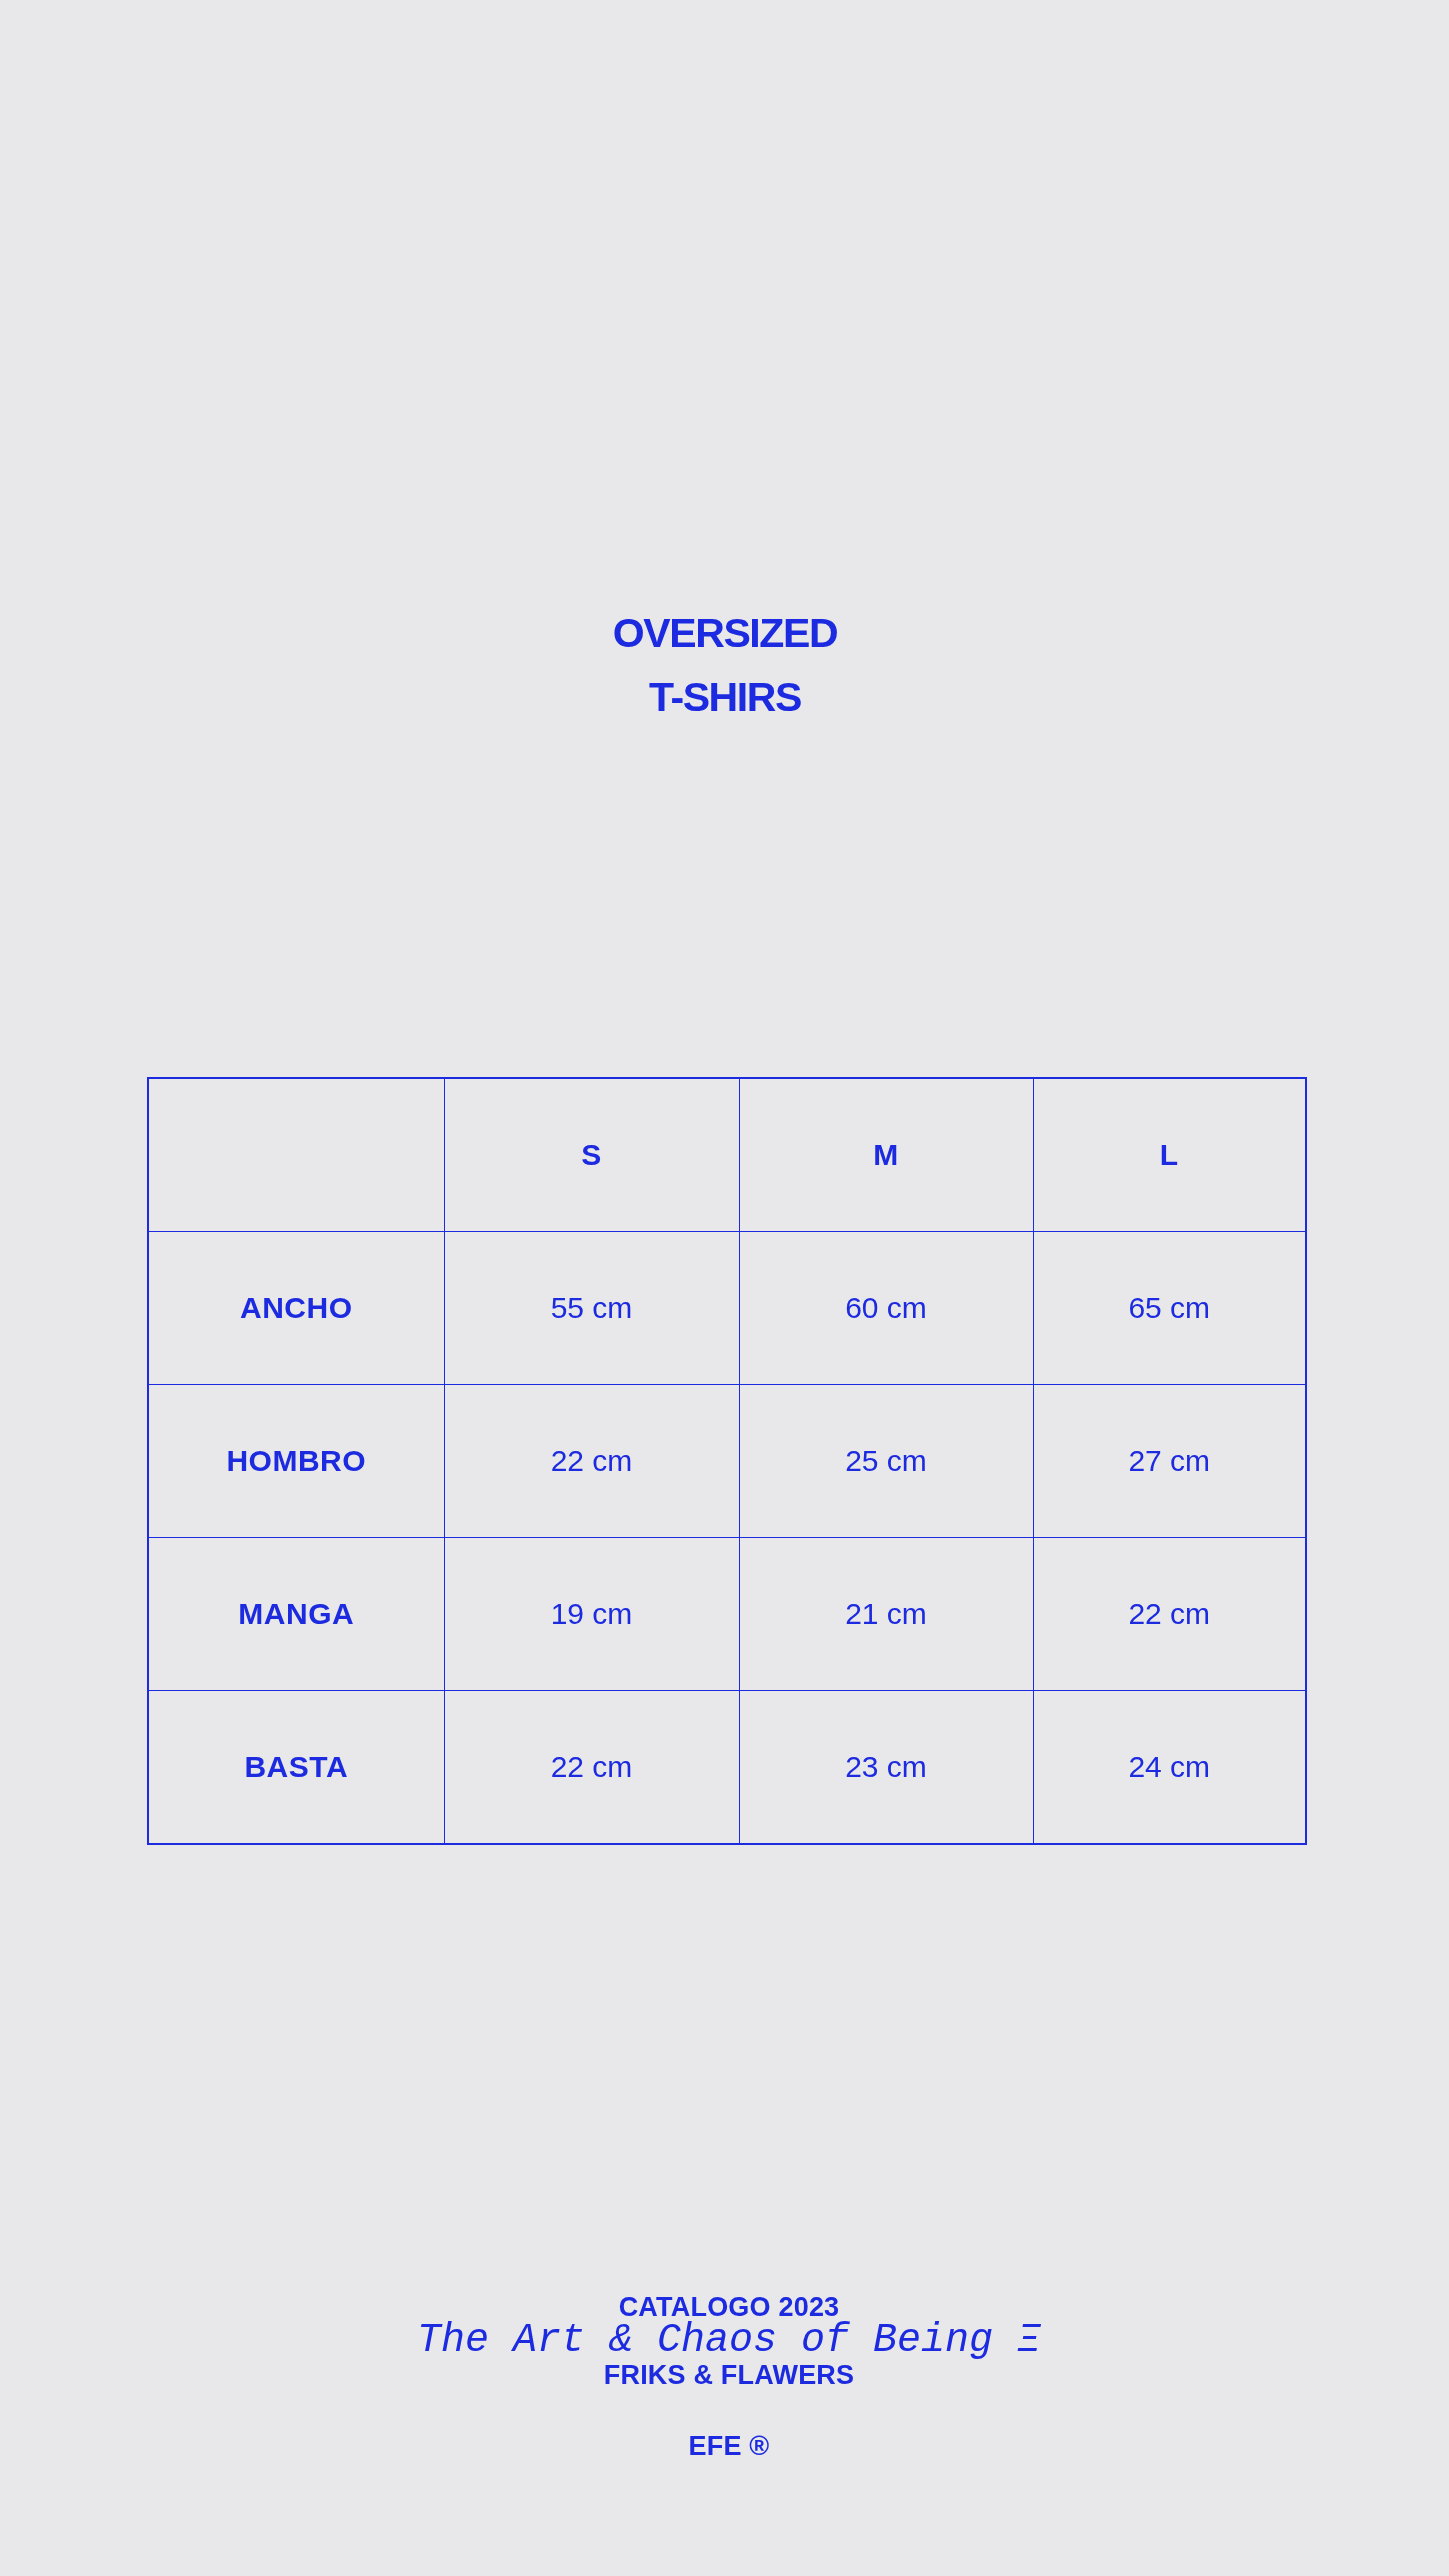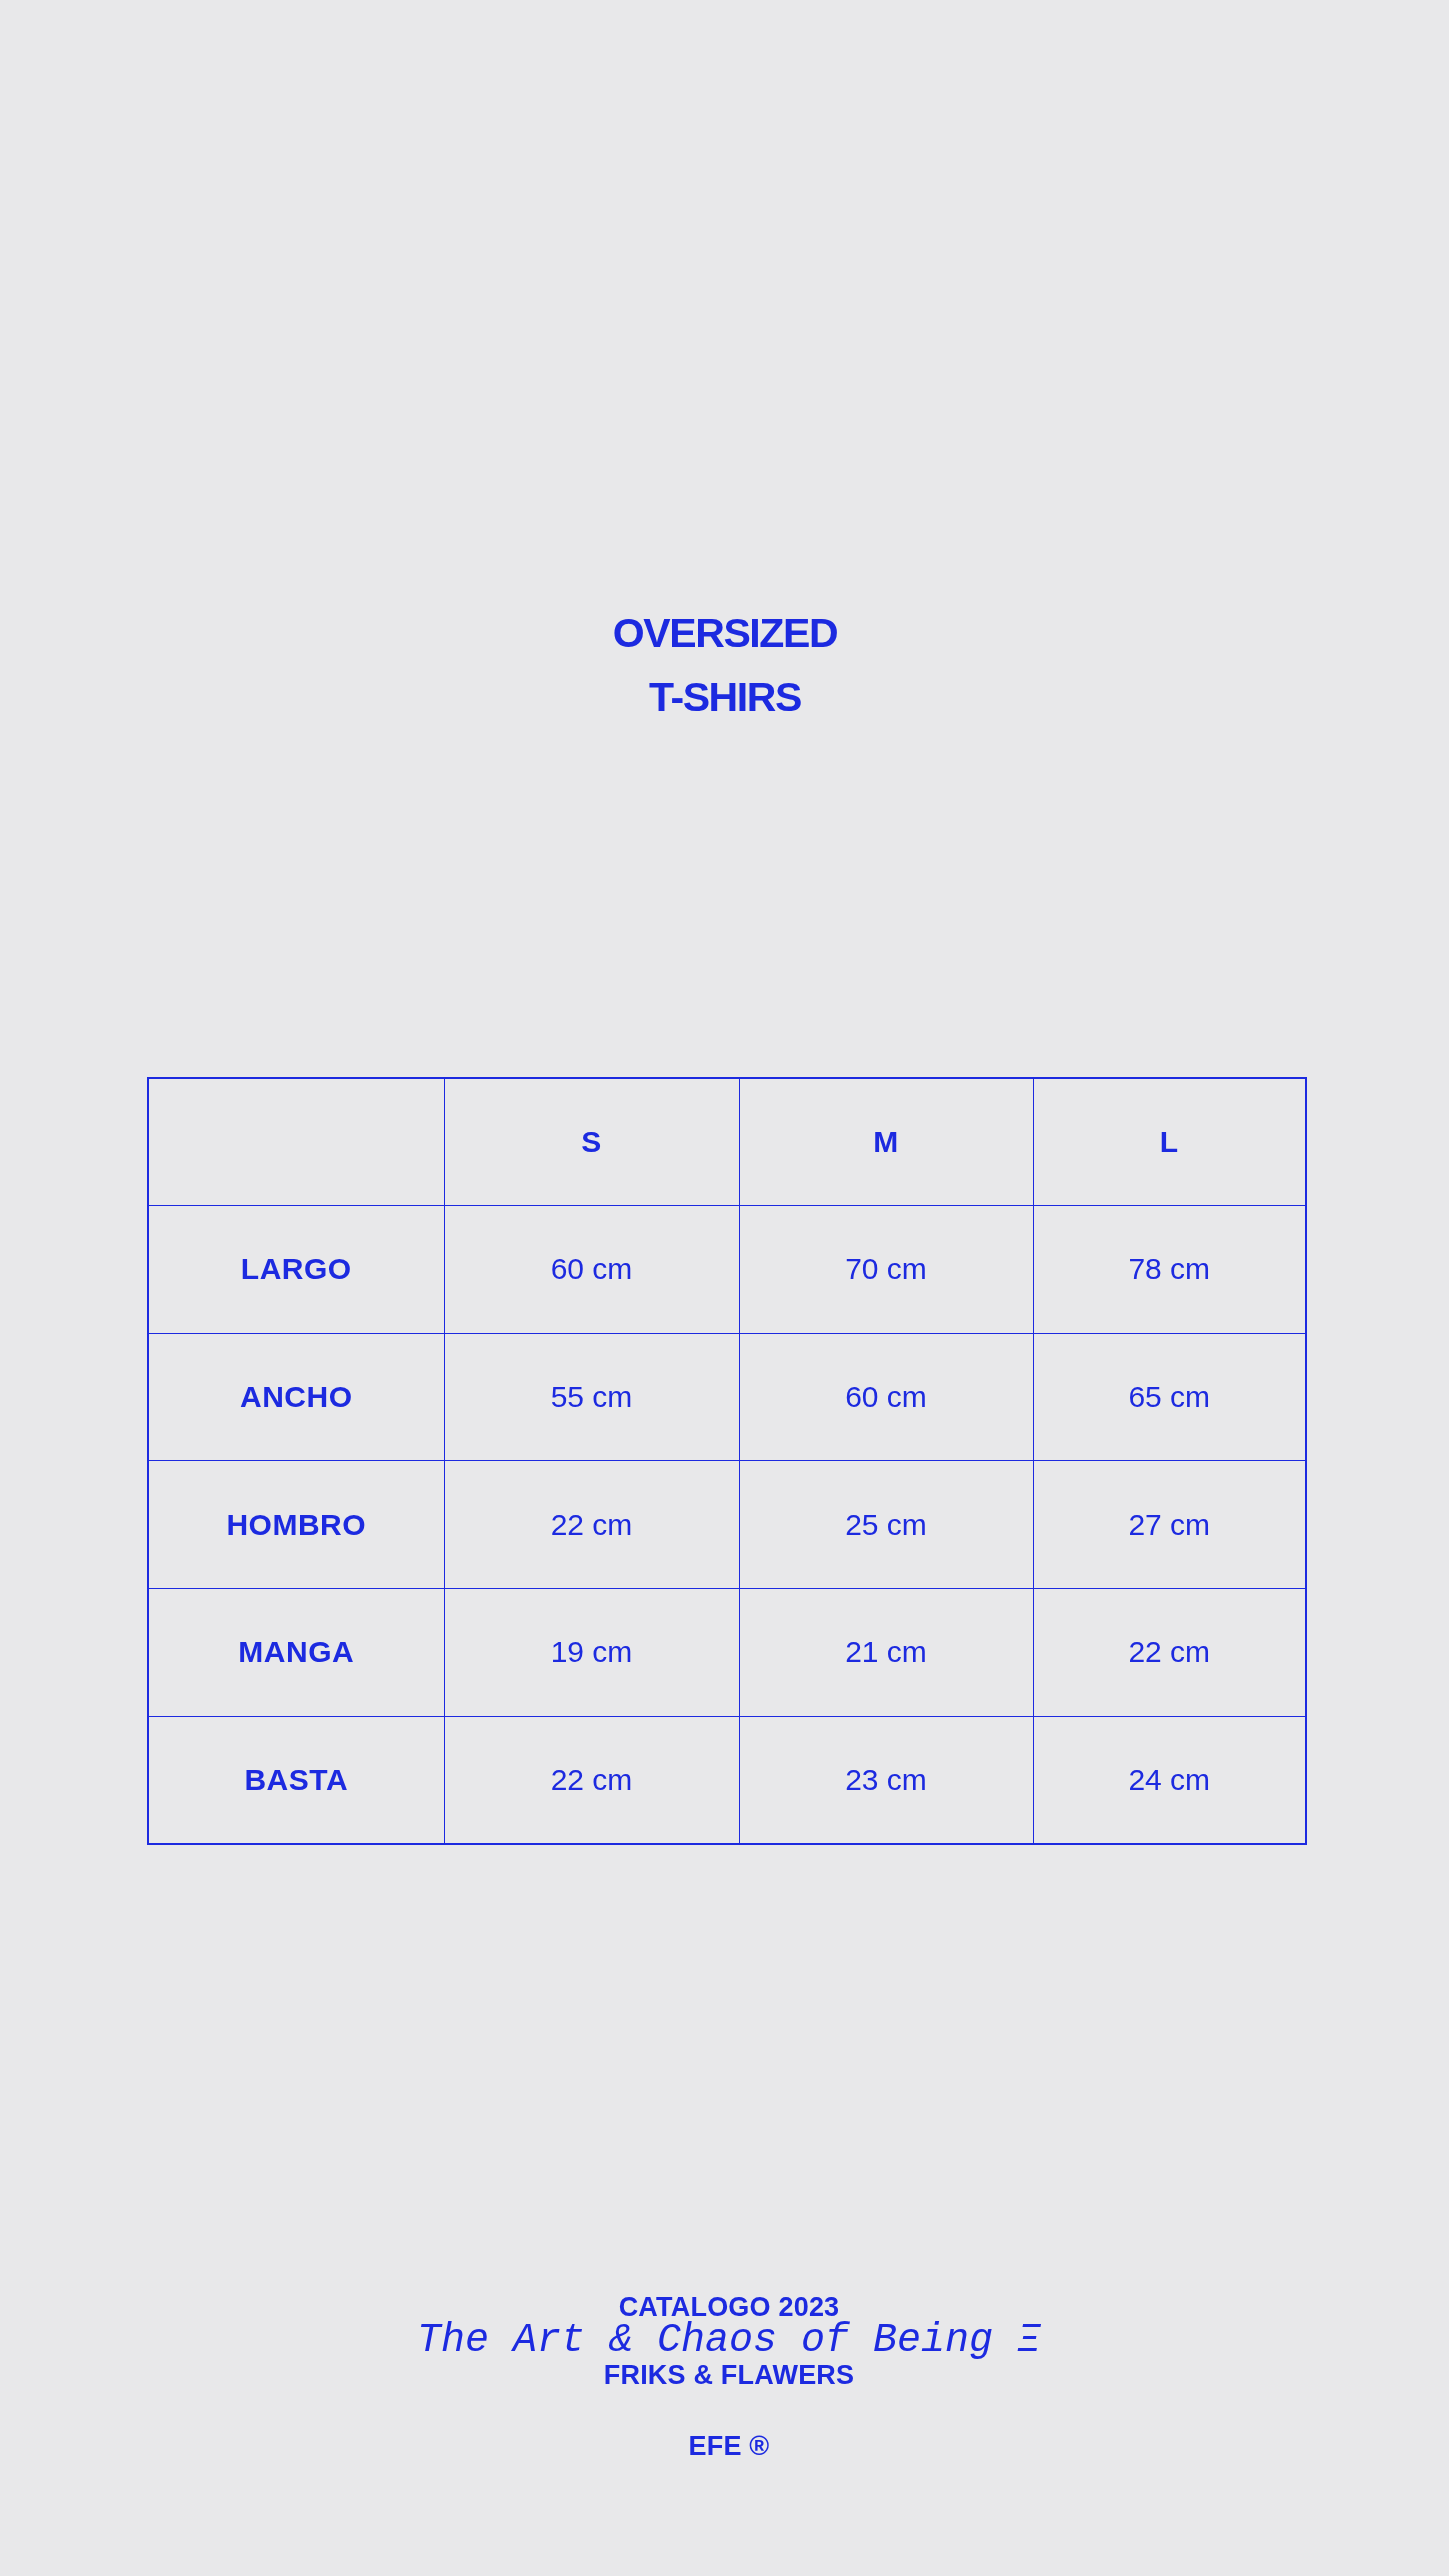--- a/index.html
+++ b/index.html
@@ -92,26 +92,20 @@
     <col style="width:273px">
   </colgroup>
   <tbody>
       <tr>
     <th></th>
     <th>S</th>
     <th>M</th>
     <th>L</th>
   </tr>
   <tr>
-    <td class="row-label">LARGO</td>
-    <td class="value">60 cm</td>
-    <td class="value">70 cm</td>
-    <td class="value">78 cm</td>
-  </tr>
-  <tr>
     <td class="row-label">ANCHO</td>
     <td class="value">55 cm</td>
     <td class="value">60 cm</td>
     <td class="value">65 cm</td>
   </tr>
   <tr>
     <td class="row-label">HOMBRO</td>
     <td class="value">22 cm</td>
     <td class="value">25 cm</td>
     <td class="value">27 cm</td>

